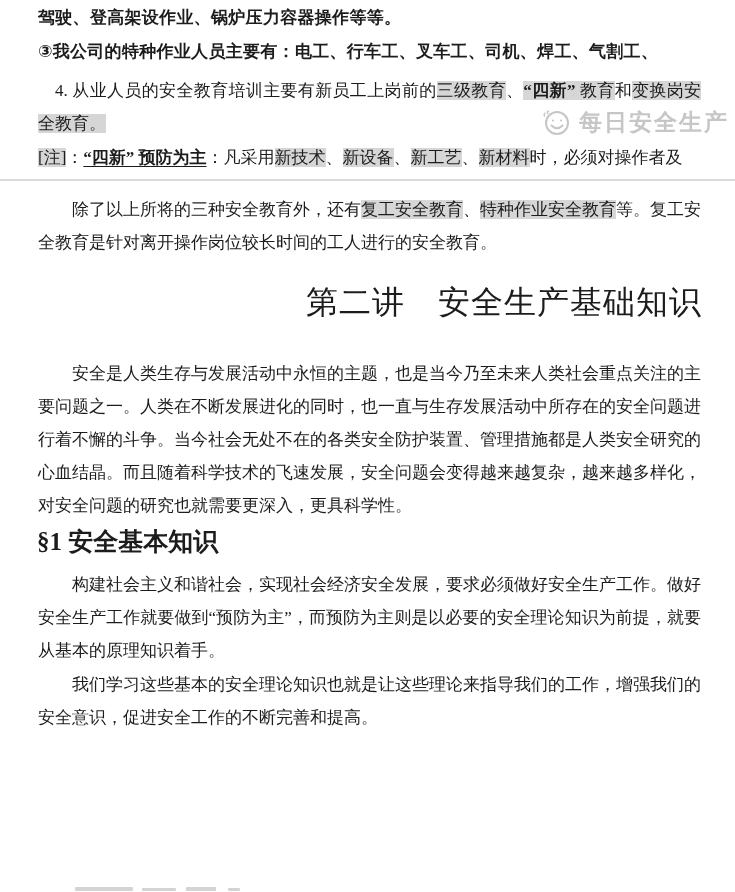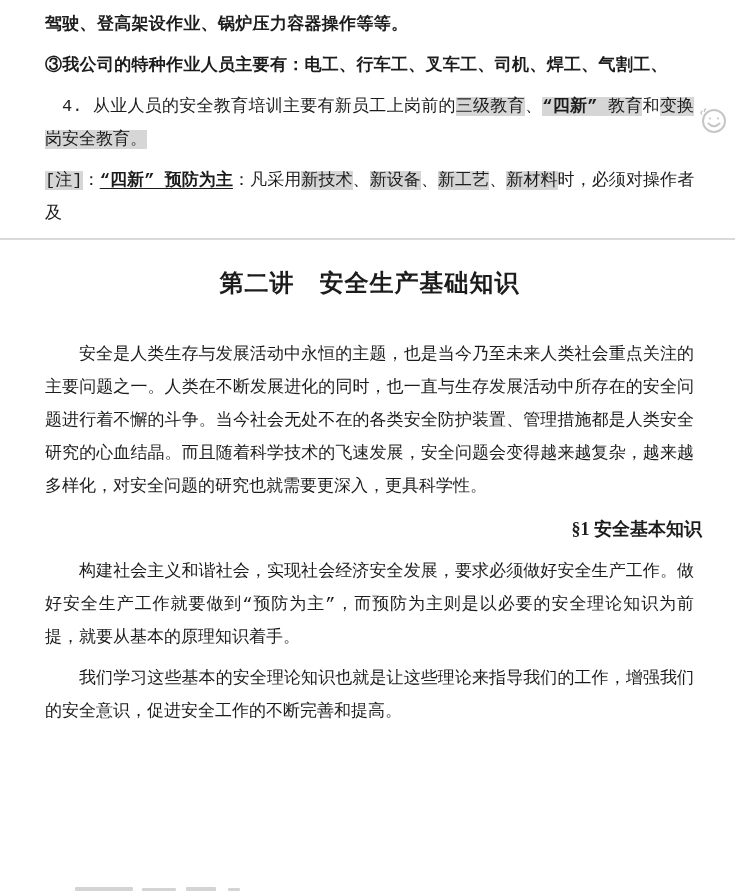--- a/index.html
+++ b/index.html
@@ -9,47 +9,47 @@
     box-sizing:border-box;
     padding:0 33px 0 37px;
     overflow:hidden;
     background:#ffffff;
     font-family:"Liberation Serif","DejaVu Serif",serif;
     color:var(--text,#1c1c1c);
     font-size:17px;
     line-height:33px;
   }
   #doc{position:relative;z-index:1;}
-  #doc p{margin:8px;text-align:justify;font-family:Liberation Mono, monospace;}
+  #doc p{margin:1px;text-align:justify;}
   .hei{
     font-family:"Liberation Sans","DejaVu Sans",sans-serif;
     font-weight:700;
     letter-spacing:.3px;
   }
   .seg-hl{background:var(--highlight,#d6d6d6);}
   .seg-b{font-weight:700;}
   .seg-u{text-decoration:underline;text-underline-offset:3px;}
   .divider{
     border:0;border-top:2px solid var(--divider,#d9d9d9);
     margin:5px -33px 12px -37px;
     height:0;
   }
   .h1{
-    font-weight:700;
-    font-size:24px;
+    font-weight:400;
+    font-size:32px;
     line-height:46px;
-    text-align:center;
+    text-align:right;
     margin:20px 0 32px 0;
     letter-spacing:1px;
   }
   .h2{
     font-weight:700;
-    font-size:18px;
+    font-size:25px;
     line-height:36px;
-    text-align:right;
+    text-align:left;
     margin:2px 0 8px 0;
   }
   .mt6{margin-top:6px !important;}
   .watermark{
     position:absolute;
     top:106px;right:6px;
     z-index:0;
     display:flex;align-items:center;gap:7px;
     color:var(--watermark,#c3c3c3);
     font-size:23px;
@@ -79,28 +79,30 @@
 
   <div class="watermark">
     <svg width="30" height="30" viewBox="0 0 30 30" fill="none" stroke="#c3c3c3" stroke-width="2" stroke-linecap="round">
       <circle cx="15" cy="15" r="11"></circle>
       <circle cx="11" cy="12.5" r="1.1" fill="#c3c3c3" stroke="none"></circle>
       <circle cx="19" cy="12.5" r="1.1" fill="#c3c3c3" stroke="none"></circle>
       <path d="M9.5 17.5 Q15 23 20.5 17.5"></path>
       <path d="M2.5 8 Q1.5 6.5 2.8 5.2" stroke-width="1.5"></path>
       <path d="M5.5 5.5 Q5 3.8 6.5 3" stroke-width="1.5"></path>
     </svg>
+    <span>每日安全生产</span>
   </div>
 
   <div id="doc">
       <p class="hei"><span>驾驶、登高架设作业、锅炉压力容器操作等等。</span></p>
       <p class="hei"><span>③我公司的特种作业人员主要有：电工、行车工、叉车工、司机、焊工、气割工、</span></p>
       <p class="mt6" style="text-indent: 17px;"><span>4. 从业人员的安全教育培训主要有新员工上岗前的</span><span class="seg-hl">三级教育</span><span>、</span><span class="seg-hl seg-b">“四新”</span><span class="seg-hl"> 教育</span><span>和</span><span class="seg-hl">变换岗安全教育。</span></p>
       <p><span class="seg-hl">[注]</span><span>：</span><span class="seg-b seg-u">“四新” 预防为主</span><span>：凡采用</span><span class="seg-hl">新技术</span><span>、</span><span class="seg-hl">新设备</span><span>、</span><span class="seg-hl">新工艺</span><span>、</span><span class="seg-hl">新材料</span><span>时，必须对操作者及</span></p>
       <div class="divider"></div>
+      <p style="text-indent: 34px;"><span>除了以上所将的三种安全教育外，还有</span><span class="seg-hl">复工安全教育</span><span>、</span><span class="seg-hl">特种作业安全教育</span><span>等。复工安全教育是针对离开操作岗位较长时间的工人进行的安全教育。</span></p>
       <div class="h1">第二讲　安全生产基础知识</div>
       <p style="text-indent: 34px;"><span>安全是人类生存与发展活动中永恒的主题，也是当今乃至未来人类社会重点关注的主要问题之一。人类在不断发展进化的同时，也一直与生存发展活动中所存在的安全问题进行着不懈的斗争。当今社会无处不在的各类安全防护装置、管理措施都是人类安全研究的心血结晶。而且随着科学技术的飞速发展，安全问题会变得越来越复杂，越来越多样化，对安全问题的研究也就需要更深入，更具科学性。</span></p>
       <div class="h2">§1 安全基本知识</div>
       <p style="text-indent: 34px;"><span>构建社会主义和谐社会，实现社会经济安全发展，要求必须做好安全生产工作。做好安全生产工作就要做到“预防为主”，而预防为主则是以必要的安全理论知识为前提，就要从基本的原理知识着手。</span></p>
       <p style="text-indent: 34px;"><span>我们学习这些基本的安全理论知识也就是让这些理论来指导我们的工作，增强我们的安全意识，促进安全工作的不断完善和提高。</span></p>
     </div>
 
   <div class="fragments">
     <i></i>
     <i></i>

